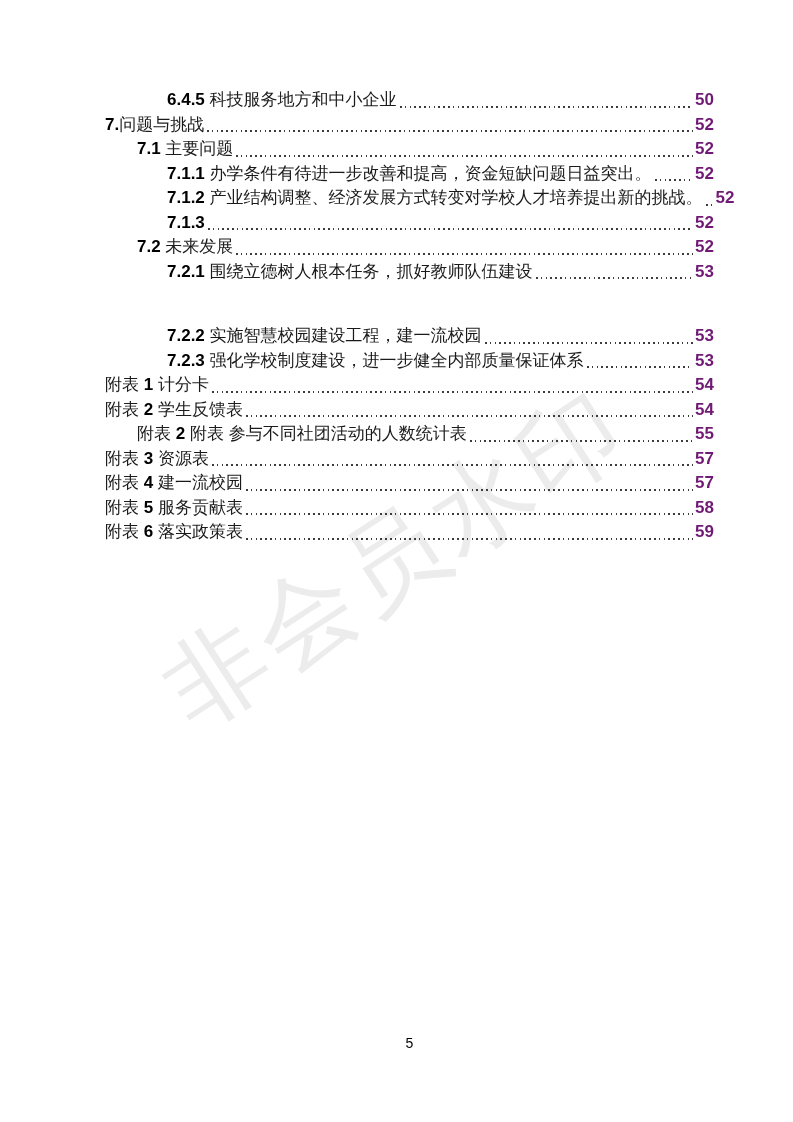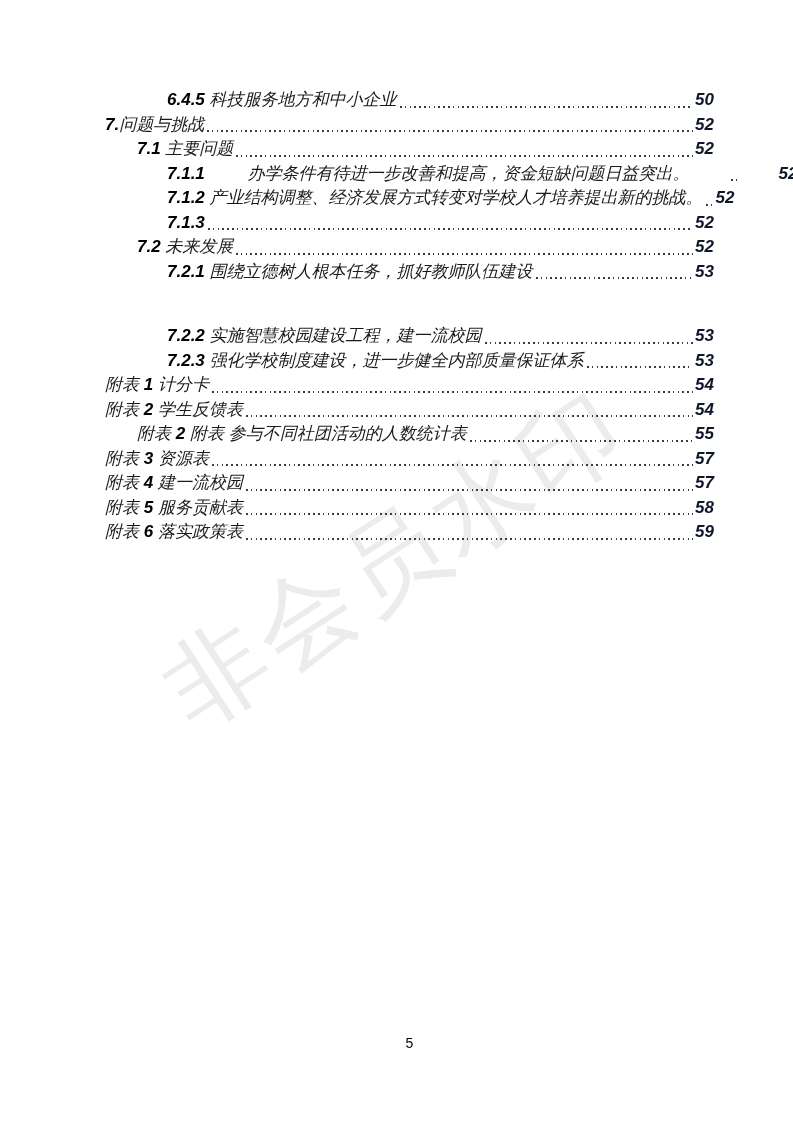--- a/index.html
+++ b/index.html
@@ -19,21 +19,20 @@
     color:#ececec;
     white-space:nowrap;
     z-index:0;
     user-select:none;
   }
   .toc {
     position:absolute;
     left:105px; top:88px;
     width:609px;
     z-index:1;
-    font-style:italic;
   }
   .toc-row {
     display:flex;
     align-items:baseline;
     height:24.5px;
     line-height:24.5px;
     font-size:17px;
     color:#1a1a1a;
     white-space:pre;
   }
@@ -43,21 +42,21 @@
   .dots {
     flex:1 1 auto;
     min-width:8px;
     align-self:flex-end;
     height:2px;
     margin:0 2px 5px 3px;
     background-image:repeating-linear-gradient(to right,#3c3c3c 0 1.6px,transparent 1.6px 4.8px);
   }
   .toc-page {
     font-weight:700;
-    color:#0f172a;
+    color:#701a75;
     flex:0 0 auto;
   }
   .footer-pagenum {
     position:absolute;
     left:105px; top:1035px;
     width:609px;
     text-align:center;
     font-size:14px;
     color:#000;
     z-index:1;
@@ -65,21 +64,21 @@
 </style>
 </head>
 <body>
 
 <div class="watermark">非会员水印</div>
 
 <div class="toc">
     <div class="toc-row" style="padding-left: 62px;"><span class="toc-num">6.4.5</span><span class="toc-label"> 科技服务地方和中小企业</span><span class="dots"></span><span class="toc-page">50</span></div>
     <div class="toc-row" style="padding-left: 0px;"><span class="toc-num">7.</span><span class="toc-label">问题与挑战</span><span class="dots"></span><span class="toc-page">52</span></div>
     <div class="toc-row" style="padding-left: 32px;"><span class="toc-num">7.1</span><span class="toc-label"> 主要问题</span><span class="dots"></span><span class="toc-page">52</span></div>
-    <div class="toc-row" style="padding-left: 62px; gap: 38px;"><span class="toc-num">7.1.1</span><span class="toc-label"> 办学条件有待进一步改善和提高，资金短缺问题日益突出。</span><span class="dots"></span><span class="toc-page">52</span></div>
+    <div class="toc-row" style="padding-left: 62px;"><span class="toc-num">7.1.1</span><span class="toc-label"> 办学条件有待进一步改善和提高，资金短缺问题日益突出。</span><span class="dots"></span><span class="toc-page">52</span></div>
     <div class="toc-row" style="padding-left: 62px; text-align: right;"><span class="toc-num">7.1.2</span><span class="toc-label"> 产业结构调整、经济发展方式转变对学校人才培养提出新的挑战。</span><span class="dots"></span><span class="toc-page">52</span></div>
     <div class="toc-row" style="padding-left: 62px;"><span class="toc-num">7.1.3</span><span class="dots"></span><span class="toc-page">52</span></div>
     <div class="toc-row" style="padding-left: 32px;"><span class="toc-num">7.2</span><span class="toc-label"> 未来发展</span><span class="dots"></span><span class="toc-page">52</span></div>
     <div class="toc-row" style="padding-left: 62px;"><span class="toc-num">7.2.1</span><span class="toc-label"> 围绕立德树人根本任务，抓好教师队伍建设</span><span class="dots"></span><span class="toc-page">53</span></div>
     <div class="toc-row" style="padding-left: 62px; margin-top: 40px;"><span class="toc-num">7.2.2</span><span class="toc-label"> 实施智慧校园建设工程，建一流校园</span><span class="dots"></span><span class="toc-page">53</span></div>
     <div class="toc-row" style="padding-left: 62px;"><span class="toc-num">7.2.3</span><span class="toc-label"> 强化学校制度建设，进一步健全内部质量保证体系</span><span class="dots"></span><span class="toc-page">53</span></div>
     <div class="toc-row" style="padding-left: 0px;"><span class="toc-pre">附表 </span><span class="toc-num">1</span><span class="toc-label"> 计分卡</span><span class="dots"></span><span class="toc-page">54</span></div>
     <div class="toc-row" style="padding-left: 0px;"><span class="toc-pre">附表 </span><span class="toc-num">2</span><span class="toc-label"> 学生反馈表</span><span class="dots"></span><span class="toc-page">54</span></div>
     <div class="toc-row" style="padding-left: 32px;"><span class="toc-pre">附表 </span><span class="toc-num">2</span><span class="toc-label"> 附表 参与不同社团活动的人数统计表</span><span class="dots"></span><span class="toc-page">55</span></div>
     <div class="toc-row" style="padding-left: 0px;"><span class="toc-pre">附表 </span><span class="toc-num">3</span><span class="toc-label"> 资源表</span><span class="dots"></span><span class="toc-page">57</span></div>

